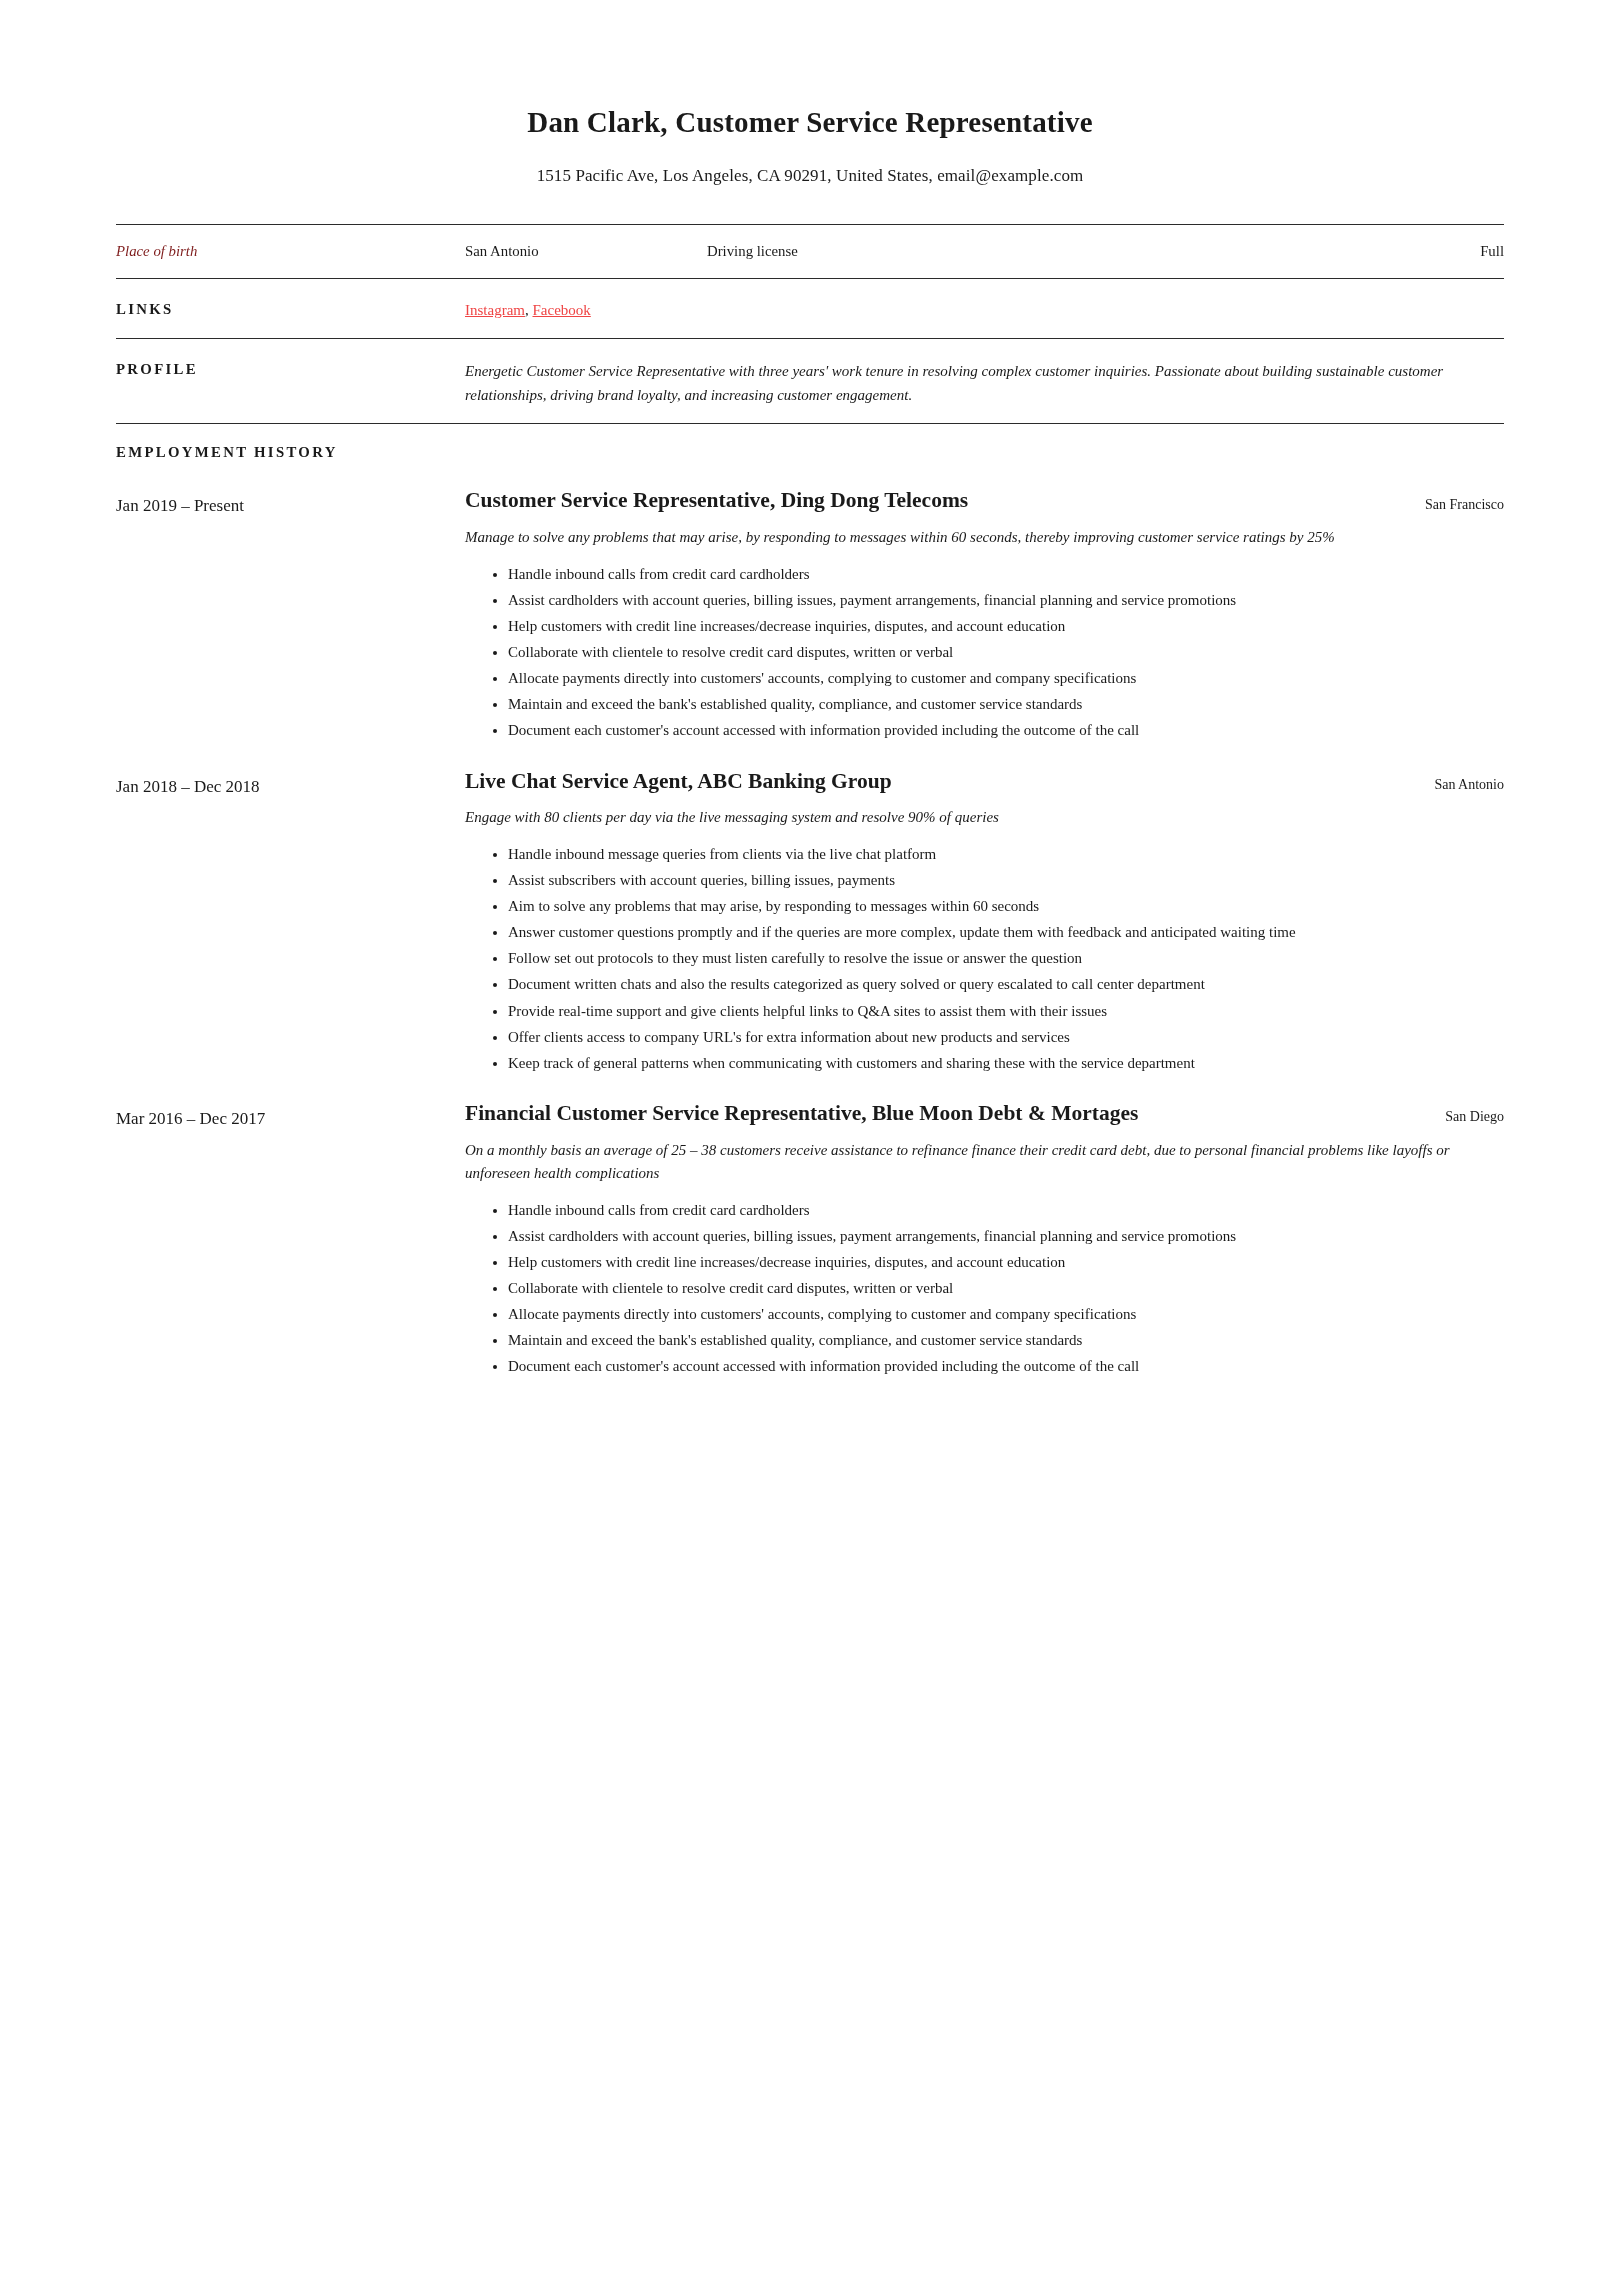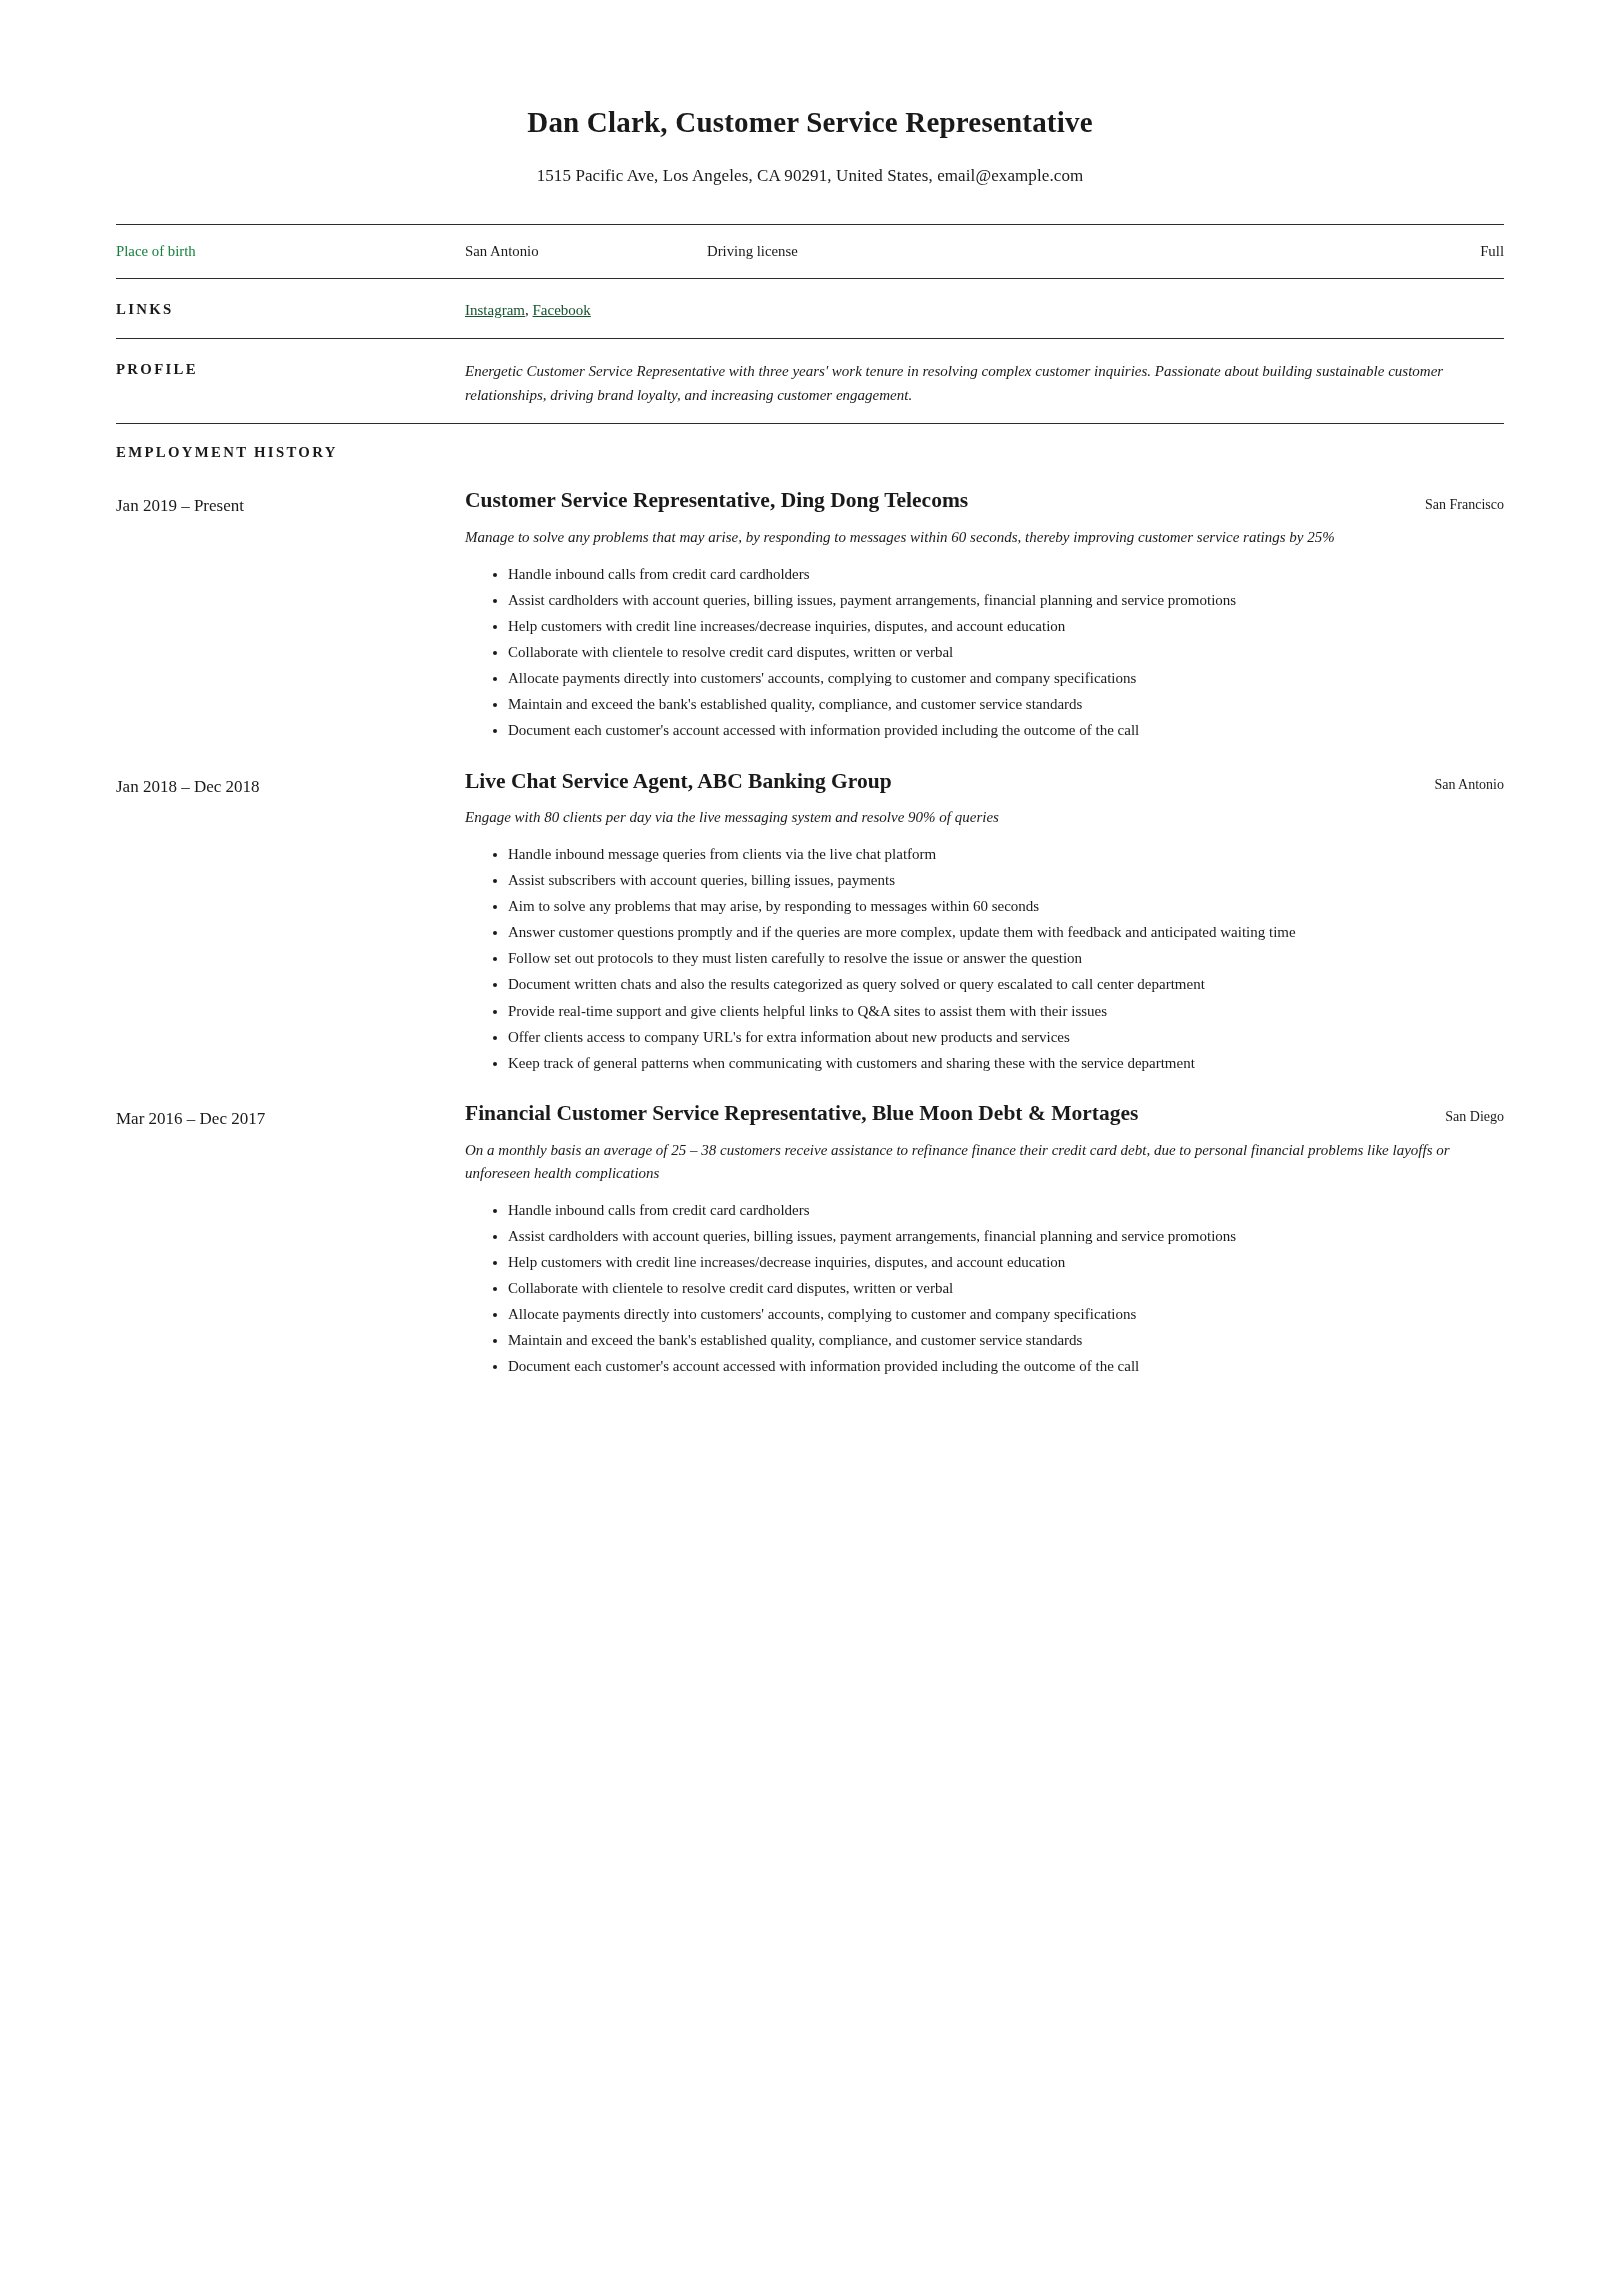--- a/index.html
+++ b/index.html
@@ -71,38 +71,39 @@
   .detail-row {
     display: flex;
     align-items: baseline;
     font-size: 14.8px;
     margin-bottom: 12.5px;
   }
   .detail-row:last-child { margin-bottom: 3.6px; }
   .det-label {
     width: 349px;
     flex: 0 0 349px;
-    color: #15803d;
+    color: #7f1d1d;
+    font-style: italic;
   }
   .det-value {
     width: 242px;
     flex: 0 0 242px;
   }
   .det-label2 {
     width: 296px;
     flex: 0 0 296px;
   }
   .det-value2 {
     flex: 1 1 auto;
     text-align: right;
   }
 
   
   .links a {
-    color: #14532d;
+    color: #ef4444;
     text-decoration: underline;
   }
   .link-sep { }
 
   
   .profile-text {
     font-style: italic;
     font-size: 15px;
     line-height: 1.62;
     max-width: 1039px;

